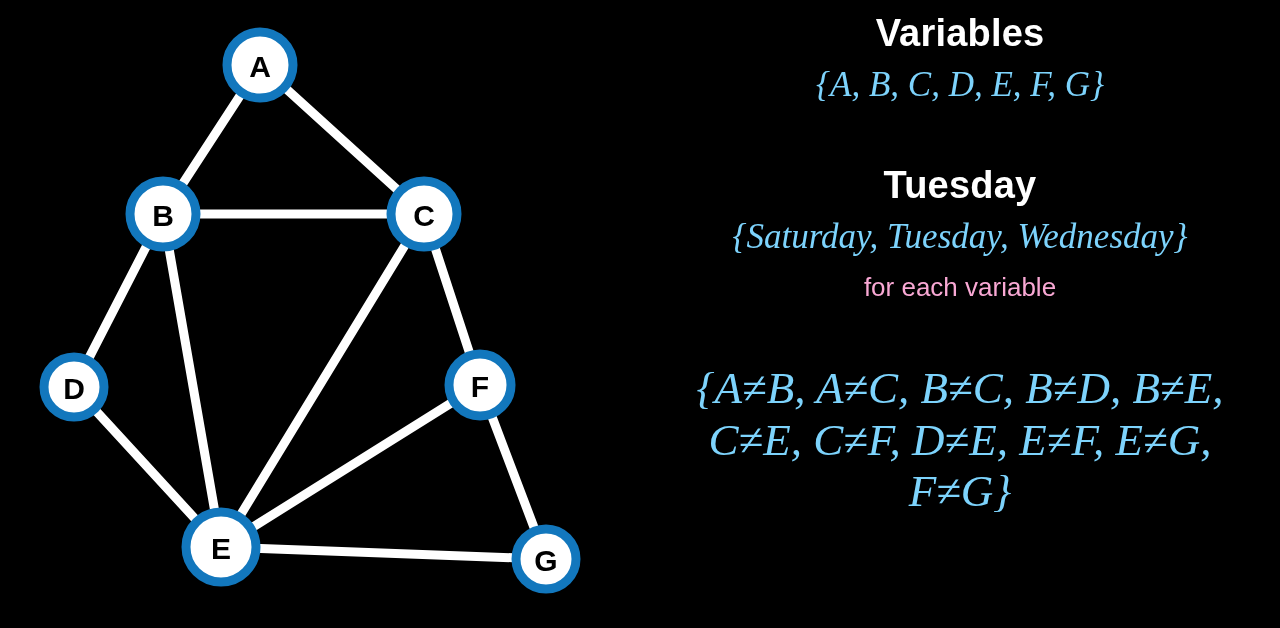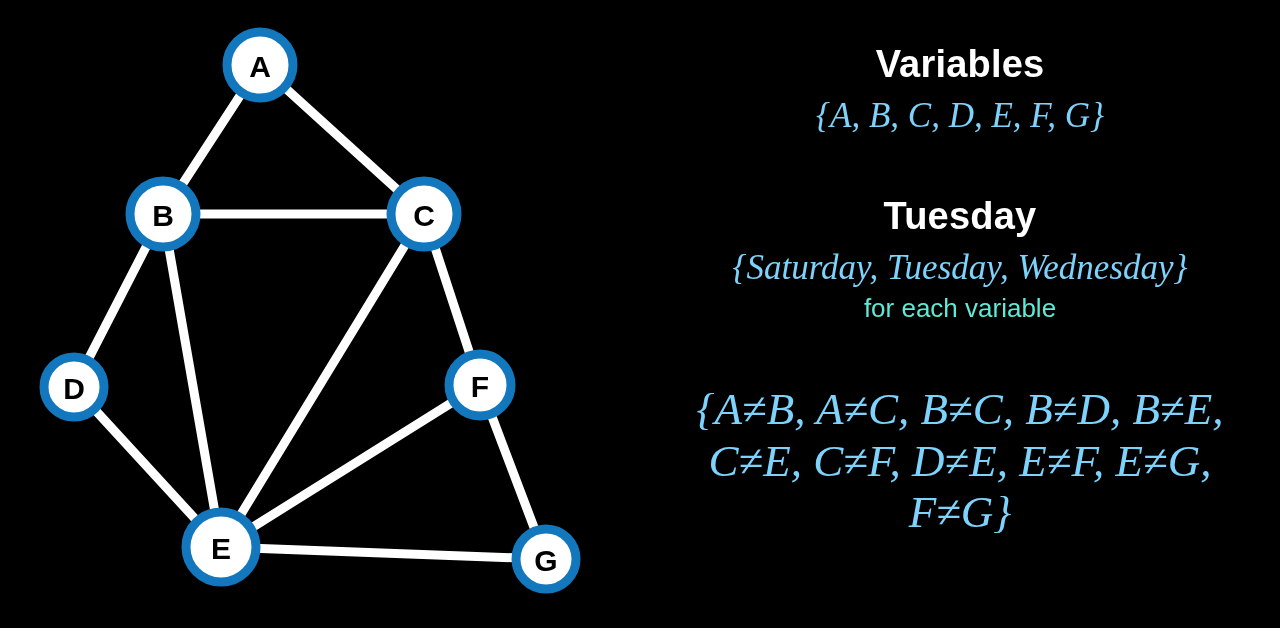--- a/index.html
+++ b/index.html
@@ -60,21 +60,21 @@
   #text-panel {
     position: absolute;
     left: 640px;
     top: 0;
     width: 640px;
     height: 628px;
     display: flex;
     flex-direction: column;
     align-items: center;
     justify-content: flex-start;
-    padding-top: 43px;
+    padding-top: 12px;
   }
 
   .section {
     width: 100%;
     text-align: center;
   }
   .section-variables  { margin-top: 0px;  }
   .section-domains    { margin-top: 58px; }
   .section-constraints{ margin-top: 56px; }
 
@@ -102,22 +102,22 @@
     padding: 0 14px;
     font-size: 45px;
     line-height: 1.14;
     margin-top: 4px;
   }
 
   .sub-note {
     font-family: "Liberation Sans", sans-serif;
     font-size: 26px;
     font-weight: 300;
-    color: #5eead4;
-    margin-top: 4px;
+    color: #f9a8d4;
+    margin-top: 14px;
   }
 </style>
 </head>
 <body>
 
 <div id="slide">
 
   <div id="graph-panel">
     <svg id="graph-svg" viewBox="0 0 640 628">
       <g id="edge-layer">

